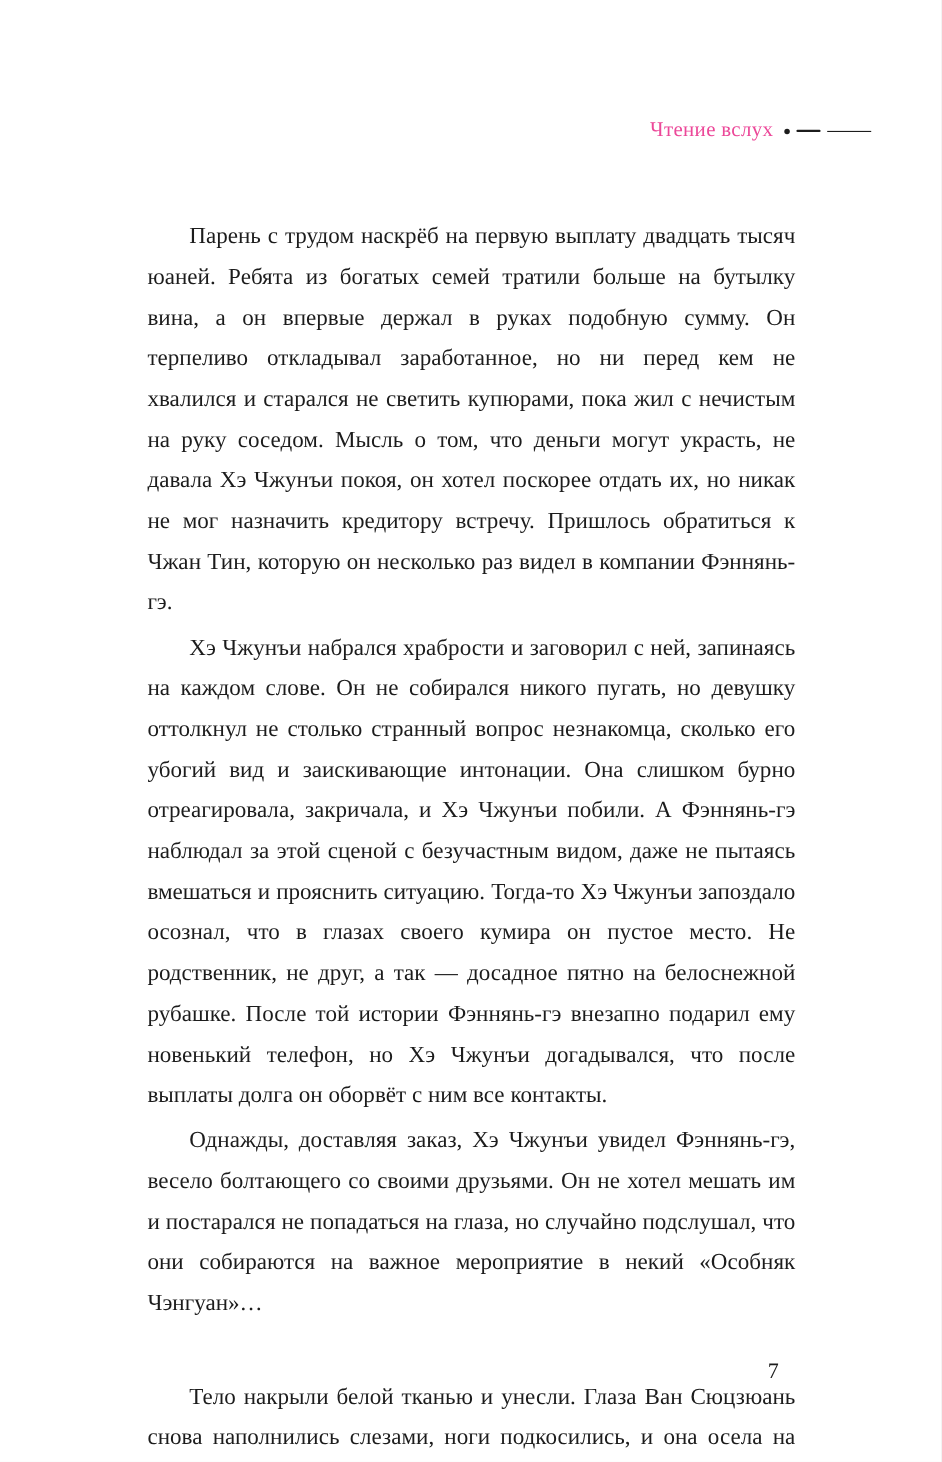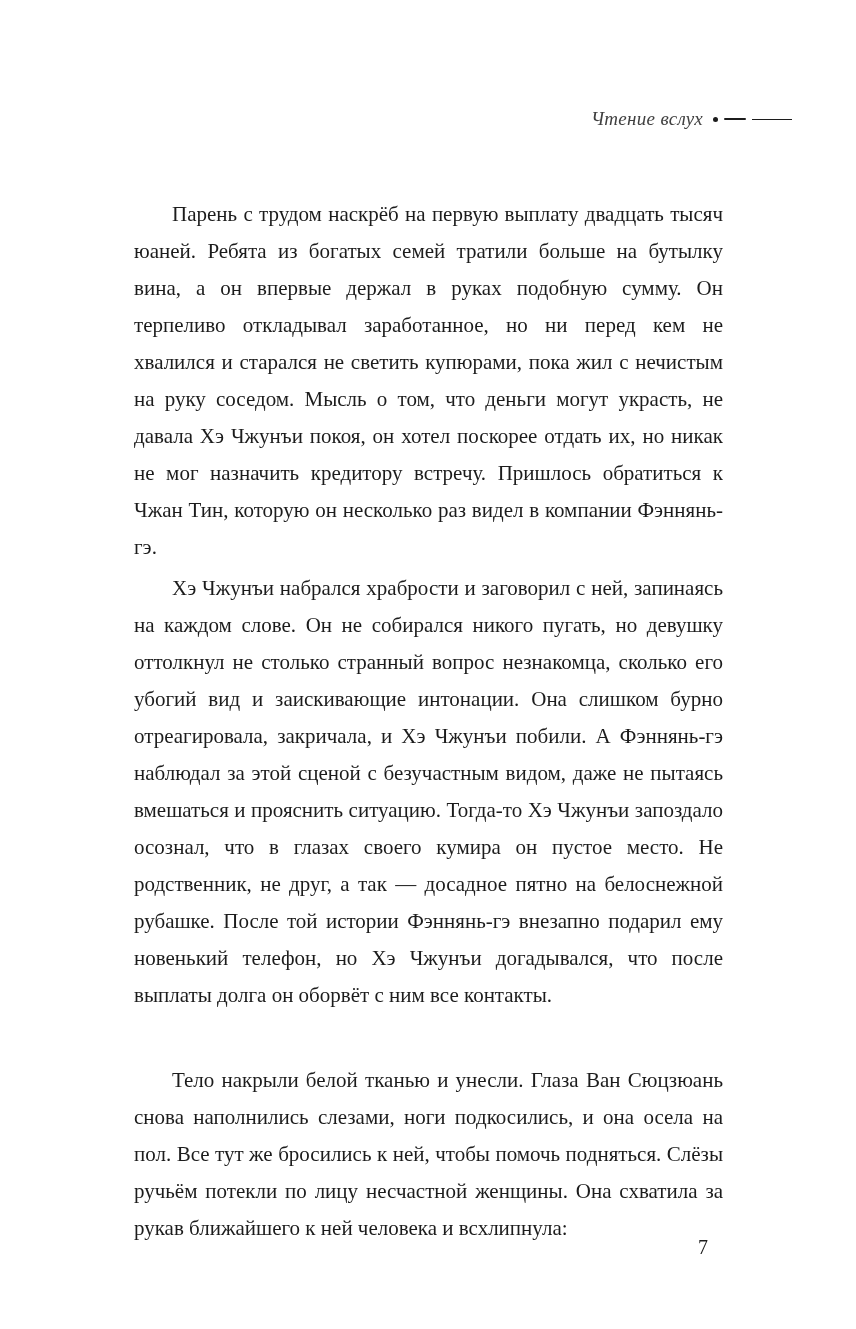--- a/index.html
+++ b/index.html
@@ -20,24 +20,23 @@
   .running-header {
     position: absolute;
     top: 108px;
     right: 64px;
     display: flex;
     align-items: center;
     gap: 10px;
     white-space: nowrap;
   }
   .running-header .title {
-    font-style: italic;
     font-size: 19px;
     letter-spacing: 0.3px;
-    color: #404040;
+    color: #ec4899;
   }
   .ornament {
     display: inline-flex;
     align-items: center;
     gap: 6px;
   }
   .ornament .dot {
     width: 5px;
     height: 5px;
     border-radius: 50%;
@@ -88,20 +87,21 @@
     <span class="ornament">
       <span class="dot"></span>
       <span class="dash-short"></span>
       <span class="dash-long"></span>
     </span>
   </div>
 
   <div class="page-body">
     <p class="para">Парень с трудом наскрёб на первую выплату двадцать тысяч юаней. Ребята из богатых семей тратили больше на бутылку вина, а он впервые держал в руках подобную сумму. Он терпеливо откладывал заработанное, но ни перед кем не хвалился и старался не светить купюрами, пока жил с нечистым на руку соседом. Мысль о том, что деньги могут украсть, не давала Хэ Чжунъи покоя, он хотел поскорее отдать их, но никак не мог назначить кредитору встречу. Пришлось обратиться к Чжан Тин, которую он несколько раз видел в компании Фэннянь-гэ.</p>
     <p class="para">Хэ Чжунъи набрался храбрости и заговорил с ней, запинаясь на каждом слове. Он не собирался никого пугать, но девушку оттолкнул не столько странный вопрос незнакомца, сколько его убогий вид и заискивающие интонации. Она слишком бурно отреагировала, закричала, и Хэ Чжунъи побили. А Фэннянь-гэ наблюдал за этой сценой с безучастным видом, даже не пытаясь вмешаться и прояснить ситуацию. Тогда-то Хэ Чжунъи запоздало осознал, что в глазах своего кумира он пустое место. Не родственник, не друг, а так — досадное пятно на белоснежной рубашке. После той истории Фэннянь-гэ внезапно подарил ему новенький телефон, но Хэ Чжунъи догадывался, что после выплаты долга он оборвёт с ним все контакты.</p>
+    <p class="para">Однажды, доставляя заказ, Хэ Чжунъи увидел Фэннянь-гэ, весело болтающего со своими друзьями. Он не хотел мешать им и постарался не попадаться на глаза, но случайно подслушал, что они собираются на важное мероприятие в некий «Особняк Чэнгуан»…</p>
     <div class="scene-break"></div>
     <p class="para">Тело накрыли белой тканью и унесли. Глаза Ван Сюцзюань снова наполнились слезами, ноги подкосились, и она осела на пол. Все тут же бросились к ней, чтобы помочь подняться. Слёзы ручьём потекли по лицу несчастной женщины. Она схватила за рукав ближайшего к ней человека и всхлипнула:</p>
   </div>
 
   <div class="page-footer">
     <span>7</span>
   </div>
 
 </div>
 

